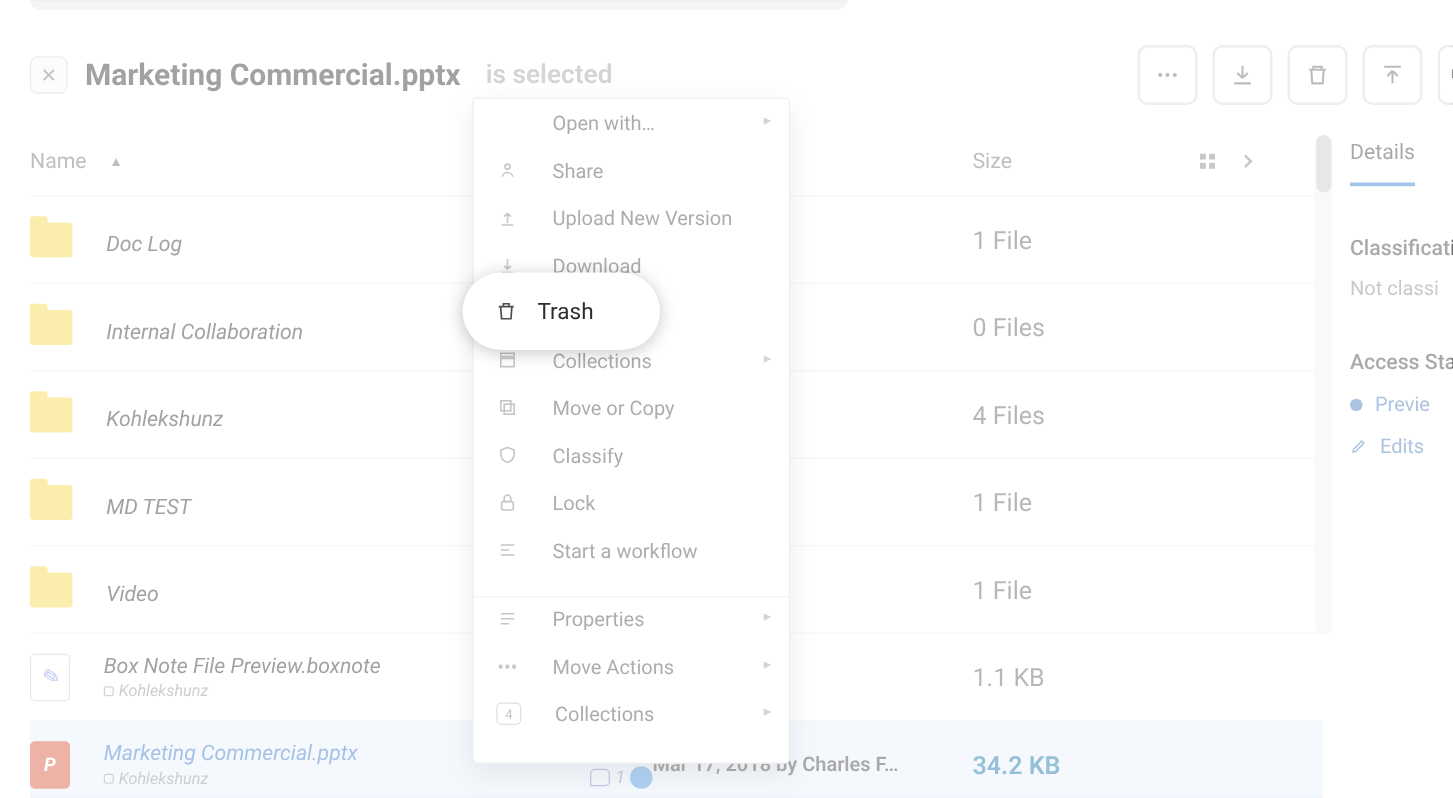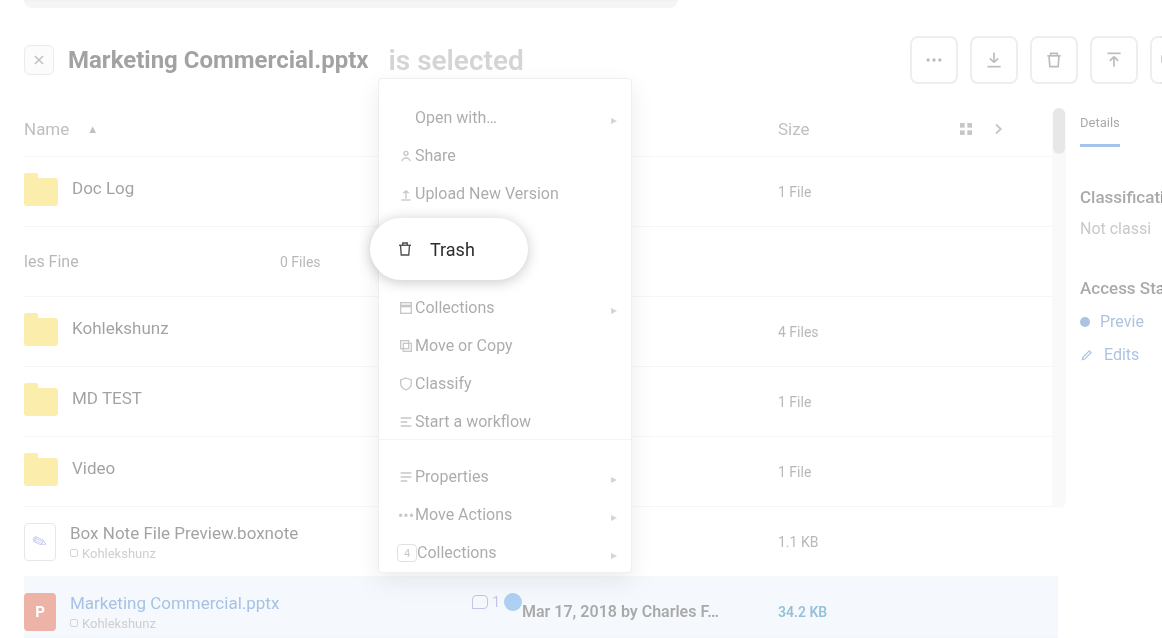--- a/index.html
+++ b/index.html
@@ -24,21 +24,21 @@
   .sel-header {
     position: absolute; left: 24px; top: 36px; right: 0; height: 48px;
     display: flex; align-items: center; gap: 14px;
   }
   .close-btn {
     width: 30px; height: 30px; border: 1px solid #d0d0d0; border-radius: 6px;
     background: #f7f7f7; display: flex; align-items: center; justify-content: center;
     color: #6b6b6b; font-size: 15px; font-weight: 600;
   }
   .sel-title { font-size: 24px; font-weight: 700; color: #222; }
-  .sel-suffix { font-size: 28px; font-weight: 600; color: #9a9a9a; margin-left: 6px;}
+  .sel-suffix { font-size: 21px; font-weight: 600; color: #9a9a9a; margin-left: 6px;}
   .toolbar {
     position: absolute; right: -10px; top: 36px; display: flex; gap: 12px;
   }
   .tool-btn {
     width: 48px; height: 48px; border: 2px solid #d6d6d6; border-radius: 8px;
     background: #fff; display: flex; align-items: center; justify-content: center;
     color: #606060;
   }
   .tool-btn.partial-right { border-radius: 8px 0 0 8px; width: 22px; border-right: 0; }
   .tool-btn svg { width: 20px; height: 20px; }
@@ -54,23 +54,23 @@
   .col-tools { display:flex; gap:16px; align-items:center; color:#7a7a7a;}
   .col-tools svg { width:16px; height:16px; }
 
   
   .rows { position: absolute; left: 24px; top: 156px; right: 104px; }
   .row {
     height: 70px; display: flex; align-items: center;
     border-top: 1px solid #eceaea;
   }
   .row.selected { background: #e6f0fb; }
-  .cell-name { width: 498px; display:flex; align-items:flex-start; gap:14px;}
+  .cell-name { width: 498px; display:flex; align-items:flex-end; gap:27px;font-style:italic;}
   .cell-updated { width: 256px; font-size:16px; color:#555; white-space:nowrap; overflow:hidden; text-overflow:ellipsis;}
-  .cell-size { width: 180px; font-size:14px; color:#555;}
+  .cell-size { width: 180px; font-size:20px; color:#555;}
   .fname { font-size: 17px; color: #222; }
   .fsub { font-size: 13px; color: #8a8a8a; display:flex; align-items:center; gap:4px; margin-top:3px;}
   .fcol { display:flex; flex-direction:column; }
   .folder-icon {
     width: 34px; height: 28px; border-radius: 3px; background: #F5D33B; position: relative;
   }
   .folder-icon::before {
     content:""; position:absolute; left:0; top:-5px; width:14px; height:7px; border-radius:2px 2px 0 0;
     background:#F5D33B;
   }
@@ -86,38 +86,38 @@
   .comments-badge { display:flex; align-items:center; gap:4px; color:#7074c9; font-size:14px; }
   .comments-badge .bubble-icn { width:16px;height:14px;border:1.5px solid #7074c9;border-radius:4px 4px 4px 0;}
   .link-badge { width:18px;height:18px;border-radius:50%;background:#3d8de0; }
 
   
   .scrollbar-track { position:absolute; right:96px; top:108px; width:14px; height:400px; background:#f1f1f1; border-radius:7px;}
   .scrollbar-thumb { position:absolute; left:1px; top:0; width:12px; height:46px; background:#c6c6c6; border-radius:6px;}
 
   
   .details { position:absolute; right:-10px; top:112px; width:92px; height:526px; }
-  .details-tab { font-size:13px; color:#333; padding-bottom:14px; border-bottom:3px solid #2a74d0; display:inline-block;}
+  .details-tab { font-size:17px; color:#333; padding-bottom:14px; border-bottom:3px solid #2a74d0; display:inline-block;}
   .details-section { margin-top:40px; }
   .details-label { font-size:17px; color:#333; font-weight:500;}
   .details-value { font-size:16px; color:#7c7c7c; margin-top:12px;}
   .stat-row { display:flex; align-items:center; gap:10px; margin-top:14px; color:#3a6fb8; font-size:16px;}
   .stat-row .dot { width:10px;height:10px;border-radius:50%;background:#3a6fb8;}
   .stat-row .pen { width:14px;height:14px;}
 
   
   .ctx-menu {
     position: absolute; left: 378px; top: 78px; width: 254px;
     background: #fff; border: 1px solid #d8d8d8; border-radius: 4px;
     box-shadow: 0 8px 22px rgba(0,0,0,0.18);
     padding: 10px 0;
     z-index: 30;
   }
   .ctx-item {
-    height: 38px; display:flex; align-items:flex-end; gap:0;
+    height: 38px; display:flex; align-items:flex-start; gap:27px;
     padding: 0 18px; font-size:16px; color:#3a3a3a; cursor:pointer;
     position:relative;
   }
   .ctx-item .arrow {
     position:absolute; right:14px; color:#9a9a9a; font-size:12px;
   }
   .ctx-sep { height:1px; background:#e4e4e4; margin:8px 0;}
   .ctx-icn {
     width:18px; height:18px; display:flex; align-items:center; justify-content:center;
     color:#7a7a7a; flex-shrink:0;
@@ -214,20 +214,26 @@
         <div class="folder-icon"></div>
       <div class="fcol">
           <span class="fname">Doc Log</span>
         </div>
       </div>
     <div class="cell-updated">by Charles …</div>
     <div class="cell-size">1 File</div>
   </div>
 
   <div class="row">
+    <div class="cell-name">
+        <div class="folder-icon"></div>
+      <div class="fcol">
+          <span class="fname">Internal Collaboration</span>
+        </div>
+      </div>
     <div class="cell-updated">les Fine</div>
     <div class="cell-size">0 Files</div>
   </div>
 
   <div class="row">
     <div class="cell-name">
         <div class="folder-icon"></div>
       <div class="fcol">
           <span class="fname">Kohlekshunz</span>
         </div>
@@ -383,20 +389,29 @@
       </span>
     <span>Move or Copy</span>
     </div>
   <div class="ctx-item">
     <span class="ctx-icn">
       <svg viewBox="0 0 24 24" width="16" height="16" fill="none" stroke="#7a7a7a" stroke-width="2">
           <path d="M12 3l8 3v5c0 5-3 8-8 10-5-2-8-5-8-10V6l8-3z"></path>
         </svg>
       </span>
     <span>Classify</span>
+    </div>
+  <div class="ctx-item">
+    <span class="ctx-icn">
+      <svg viewBox="0 0 24 24" width="16" height="16" fill="none" stroke="#7a7a7a" stroke-width="2">
+          <rect x="5" y="11" width="14" height="10" rx="2"></rect>
+          <path d="M8 11V7a4 4 0 018 0v4"></path>
+        </svg>
+      </span>
+    <span>Lock</span>
     </div>
   <div class="ctx-item">
     <span class="ctx-icn">
       <svg viewBox="0 0 24 24" width="16" height="16" fill="none" stroke="#7a7a7a" stroke-width="2">
           <path d="M4 6h16M4 12h10M4 18h16"></path>
         </svg>
       </span>
     <span>Start a workflow</span>
     </div>
   <div class="ctx-sep"></div>

